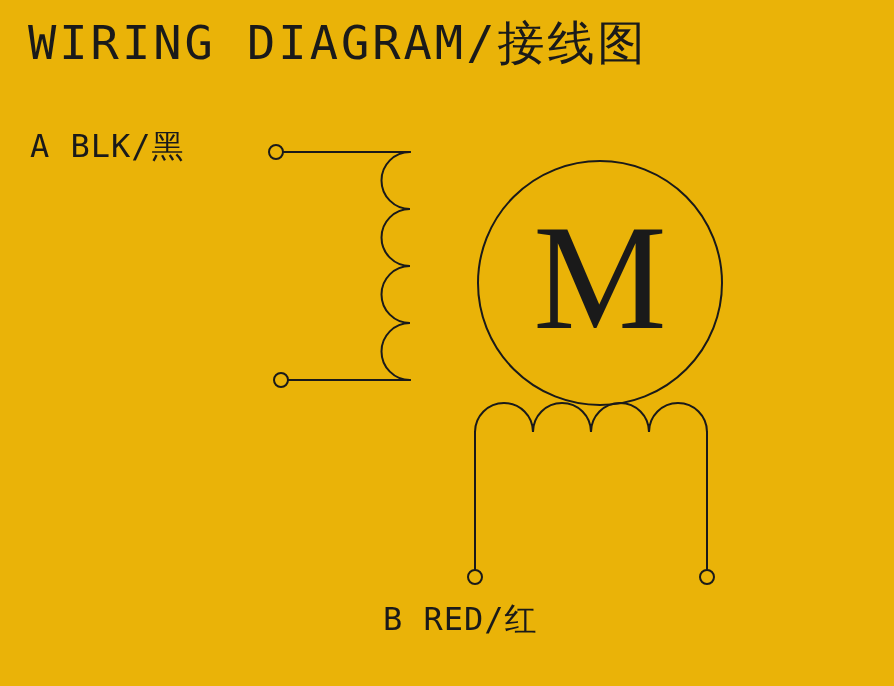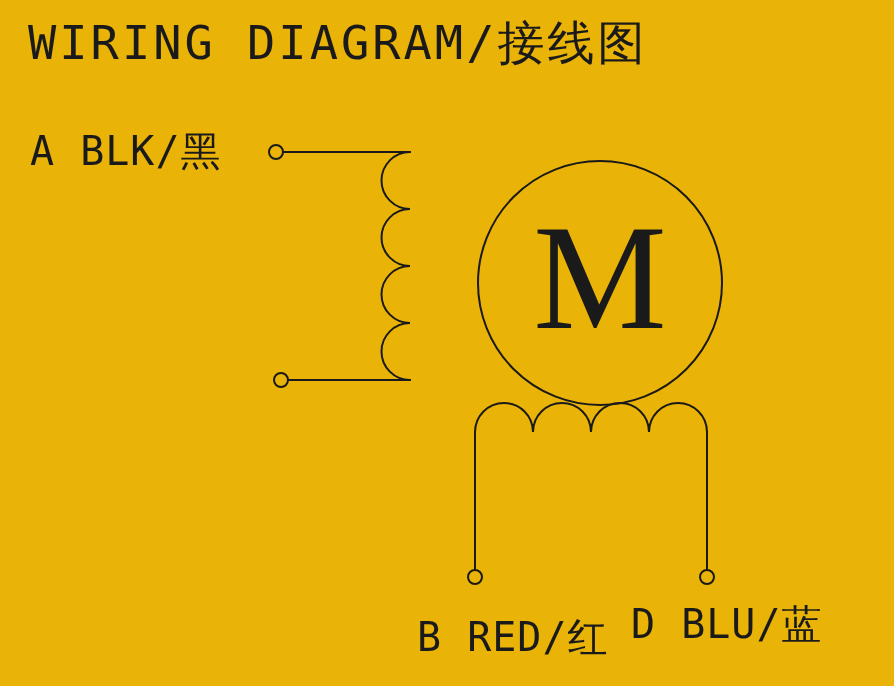--- a/index.html
+++ b/index.html
@@ -28,28 +28,28 @@
     position: absolute;
     left: 28px;
     top: 14px;
     font-size: 47px;
     letter-spacing: 3px;
     white-space: nowrap;
     line-height: 1.25;
   }
   .label {
     position: absolute;
-    font-size: 40px;
+    font-size: 32px;
     letter-spacing: 1px;
     white-space: nowrap;
     line-height: 1.2;
   }
   .label-a { left: 30px;  top: 127px; }
   .label-c { left: 30px;  top: 356px; }
-  .label-b { left: 383px; top: 613px; margin-left: 34px; }
+  .label-b { left: 383px; top: 600px; }
   .label-d { left: 631px; top: 600px; }
   .motor-label {
     position: absolute;
     left: 600px;
     top: 283px;
     transform: translate(-50%, -54%);
     font-family: "Liberation Serif", "DejaVu Serif", serif;
     font-size: 150px;
     font-weight: 500;
     line-height: 1;
@@ -60,21 +60,20 @@
 
 <div class="canvas">
 
   <div class="title">WIRING DIAGRAM/接线图</div>
 
   <div class="label label-a">A BLK/黑</div>
 
 
   <div class="label label-b">B RED/红</div>
 
-  <div class="label label-d">D BLU/蓝</div>
 
   <div class="motor-label">M</div>
 
   <svg class="drawing" viewBox="0 0 894 686">
     <g fill="none" stroke-width="2" stroke-linecap="round" stroke="#1a1a1a">
 
       <circle cx="276" cy="152" r="7"></circle>
 
       <path d="M 283 152 H 410"></path>
 

